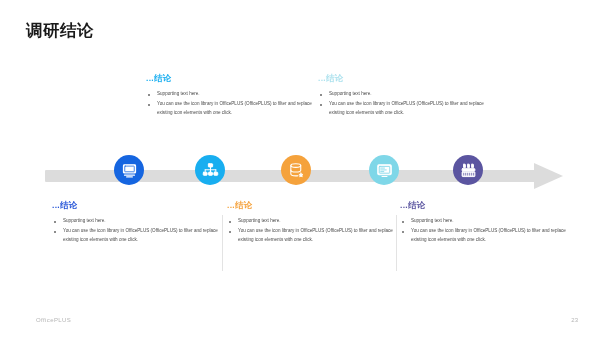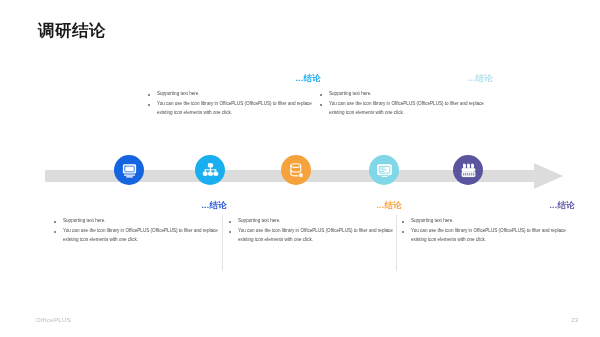--- a/index.html
+++ b/index.html
@@ -27,21 +27,20 @@
   .slide-title {
     position: absolute;
     left: 26px;
     top: 22px;
     font-size: 16.5px;
     font-weight: bold;
     color: #1a1a1a;
     letter-spacing: 0.5px;
     line-height: 1;
     white-space: nowrap;
-    margin-left: 12px;
   }
 
   
   .timeline {
     position: absolute;
     left: 45px;
     top: 163px;
     width: 518px;
     height: 26px;
   }
@@ -80,21 +79,21 @@
   .node svg { display: block; }
 
   
   .block {
     position: absolute;
     width: 175px;
   }
   .block-heading {
     font-size: 8.5px;
     font-weight: bold;
-    text-align: right;
+    text-align: left;
     line-height: 1.1;
     margin: 0 0 7px 0;
     letter-spacing: 0.3px;
   }
   .bullets {
     margin: 0;
     padding: 0;
     list-style: none;
   }
   .bullets li {

